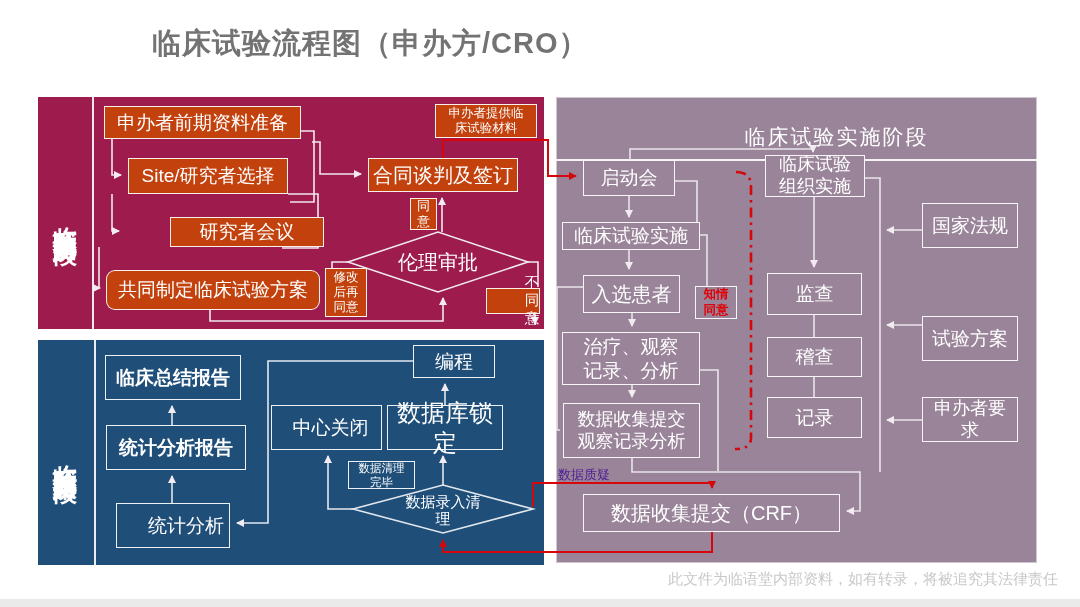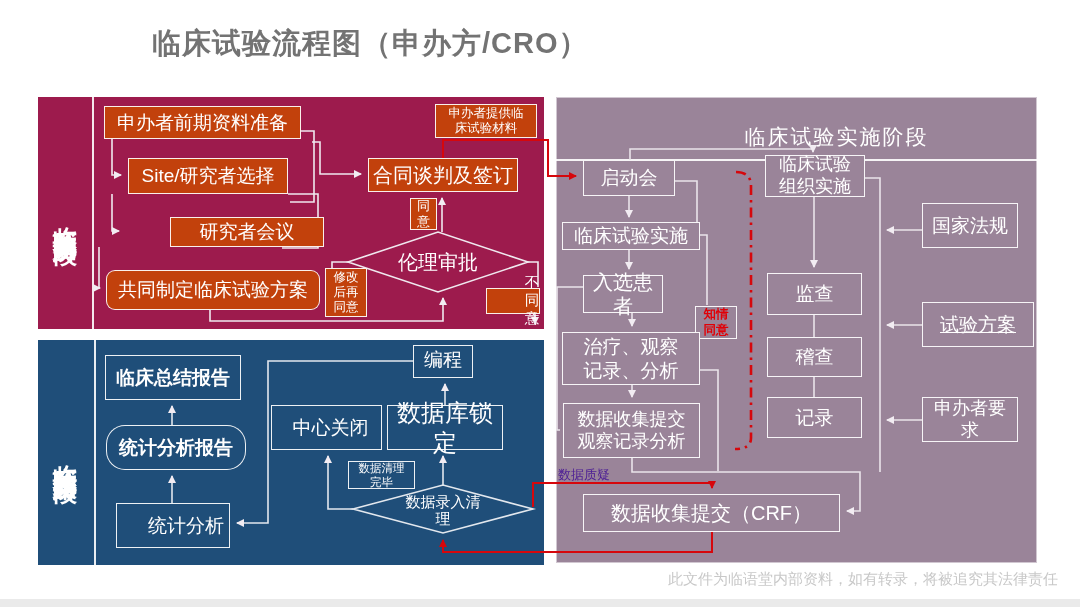--- a/index.html
+++ b/index.html
@@ -16,21 +16,21 @@
   .sidebar-label{position:absolute;writing-mode:vertical-rl;text-orientation:upright;color:#fff;
                  font-size:24px;font-weight:700;letter-spacing:2px;text-align:center;z-index:3;width:30px;}
   #svg-overlay{position:absolute;left:0;top:0;z-index:2;pointer-events:none;}
   .box{position:absolute;display:flex;align-items:center;justify-content:center;text-align:center;
        color:#fff;border:1.5px solid rgba(255,255,255,.92);white-space:pre-line;line-height:1.22;
        box-sizing:border-box;z-index:3;padding:1px 2px;}
   .bg-c{background:#c2410c;} .bg-b{background:#1f4e79;} .bg-m{background:#9a8499;}
   .bold{font-weight:700;}
   .dlabel{position:absolute;display:flex;align-items:center;justify-content:center;text-align:center;
           color:#fff;white-space:pre-line;line-height:1.15;z-index:3;}
-  #consent-label{color:#e00007;font-weight:700;margin-top:20px;}
+  #consent-label{color:#e00007;font-weight:700;}
   #query-label{position:absolute;left:558px;top:466px;color:#4c1d95;font-size:13px;z-index:3;}
   #watermark{position:absolute;left:640px;top:570px;width:418px;text-align:right;color:#c8c8c8;font-size:15px;z-index:1;}
   #bottom-strip{position:absolute;left:0;top:599px;width:1080px;height:8px;background:#eaeaea;}
 </style>
 </head>
 <body>
 
 <div id="canvas">
 
   <div id="page-title">临床试验流程图（申办方/CRO）</div>
@@ -120,43 +120,43 @@
   <div class="box bg-c" style="left:325px;top:268px;width:42px;height:49px;font-size:12.5px;border-width:1px;">修改
 后再
 同意</div>
   <div class="box bg-c" style="left:486px;top:288px;width:54px;height:26px;font-size:14.5px;padding-left:40px;">不同意</div>
   <div class="dlabel" style="left:378px;top:246px;width:120px;height:32px;font-size:20px;">伦理审批</div>
 
   <div class="box bg-m" style="left:583px;top:160px;width:92px;height:36px;font-size:19px;">启动会</div>
   <div class="box bg-m" style="left:765px;top:155px;width:100px;height:42px;font-size:18px;">临床试验
 组织实施</div>
   <div class="box bg-m" style="left:562px;top:222px;width:138px;height:28px;font-size:19px;">临床试验实施</div>
-  <div class="box bg-m" style="left:583px;top:275px;width:80px;height:38px;font-size:20px;">入选患者</div>
+  <div class="box bg-m" style="left:583px;top:275px;width:97px;height:38px;font-size:20px;">入选患者</div>
   <div class="box bg-m" id="consent-label" style="left:695px;top:286px;width:42px;height:33px;font-size:12.5px;border-width:1px;">知情
 同意</div>
   <div class="box bg-m" style="left:562px;top:332px;width:138px;height:53px;font-size:19px;">治疗、观察
 记录、分析</div>
   <div class="box bg-m" style="left:563px;top:403px;width:137px;height:55px;font-size:18px;">数据收集提交
 观察记录分析</div>
   <div class="box bg-m" style="left:767px;top:273px;width:95px;height:42px;font-size:19px;">监查</div>
   <div class="box bg-m" style="left:767px;top:337px;width:95px;height:40px;font-size:19px;">稽查</div>
   <div class="box bg-m" style="left:767px;top:397px;width:95px;height:41px;font-size:19px;">记录</div>
   <div class="box bg-m" style="left:922px;top:203px;width:96px;height:45px;font-size:19px;">国家法规</div>
-  <div class="box bg-m" style="left:922px;top:302px;width:112px;height:45px;font-size:19px;text-decoration:underline;">试验方案</div>
+  <div class="box bg-m" style="left:922px;top:316px;width:96px;height:45px;font-size:19px;">试验方案</div>
   <div class="box bg-m" style="left:922px;top:397px;width:96px;height:45px;font-size:18px;">申办者要
 求</div>
   <div class="box bg-m" style="left:583px;top:494px;width:257px;height:38px;font-size:20px;">数据收集提交（CRF）</div>
   <div id="query-label">数据质疑</div>
 
   <div class="box bg-b bold" style="left:105px;top:355px;width:136px;height:45px;font-size:19px;">临床总结报告</div>
-  <div class="box bg-b bold" style="left:106px;top:425px;width:140px;height:45px;font-size:19px;border-radius:19px;">统计分析报告</div>
+  <div class="box bg-b bold" style="left:106px;top:425px;width:140px;height:45px;font-size:19px;">统计分析报告</div>
   <div class="box bg-b" style="left:116px;top:503px;width:114px;height:45px;font-size:19px;padding-left:28px;">统计分析</div>
   <div class="box bg-b" style="left:271px;top:405px;width:111px;height:45px;font-size:19px;padding-left:10px;">中心关闭</div>
   <div class="box bg-b" style="left:387px;top:405px;width:116px;height:45px;font-size:24px;">数据库锁定</div>
-  <div class="box bg-b" style="left:413px;top:345px;width:60px;height:33px;font-size:19px;font-family:Liberation Mono, monospace;">编程</div>
+  <div class="box bg-b" style="left:413px;top:345px;width:82px;height:33px;font-size:19px;">编程</div>
   <div class="box bg-b" style="left:348px;top:461px;width:67px;height:28px;font-size:11.5px;border-width:1px;">数据清理
 完毕</div>
   <div class="dlabel" style="left:393px;top:490px;width:100px;height:40px;font-size:15px;">数据录入清
 理</div>
 
   <div id="watermark">此文件为临语堂内部资料，如有转录，将被追究其法律责任</div>
   <div id="bottom-strip"></div>
 
 </div>
 

